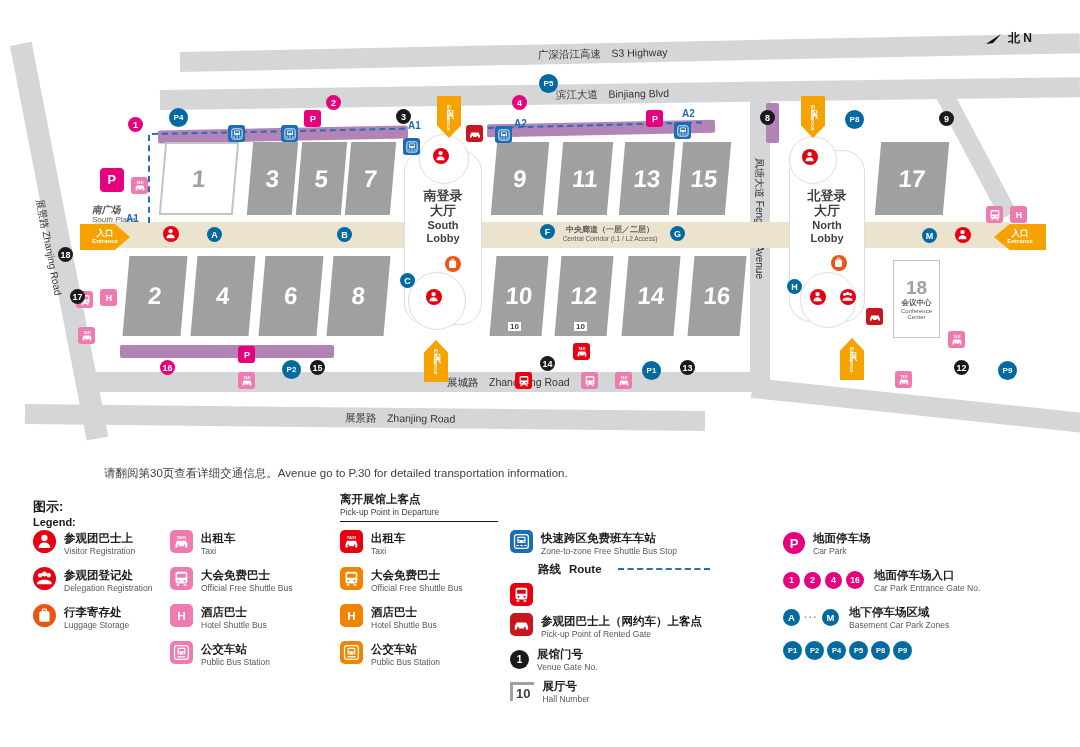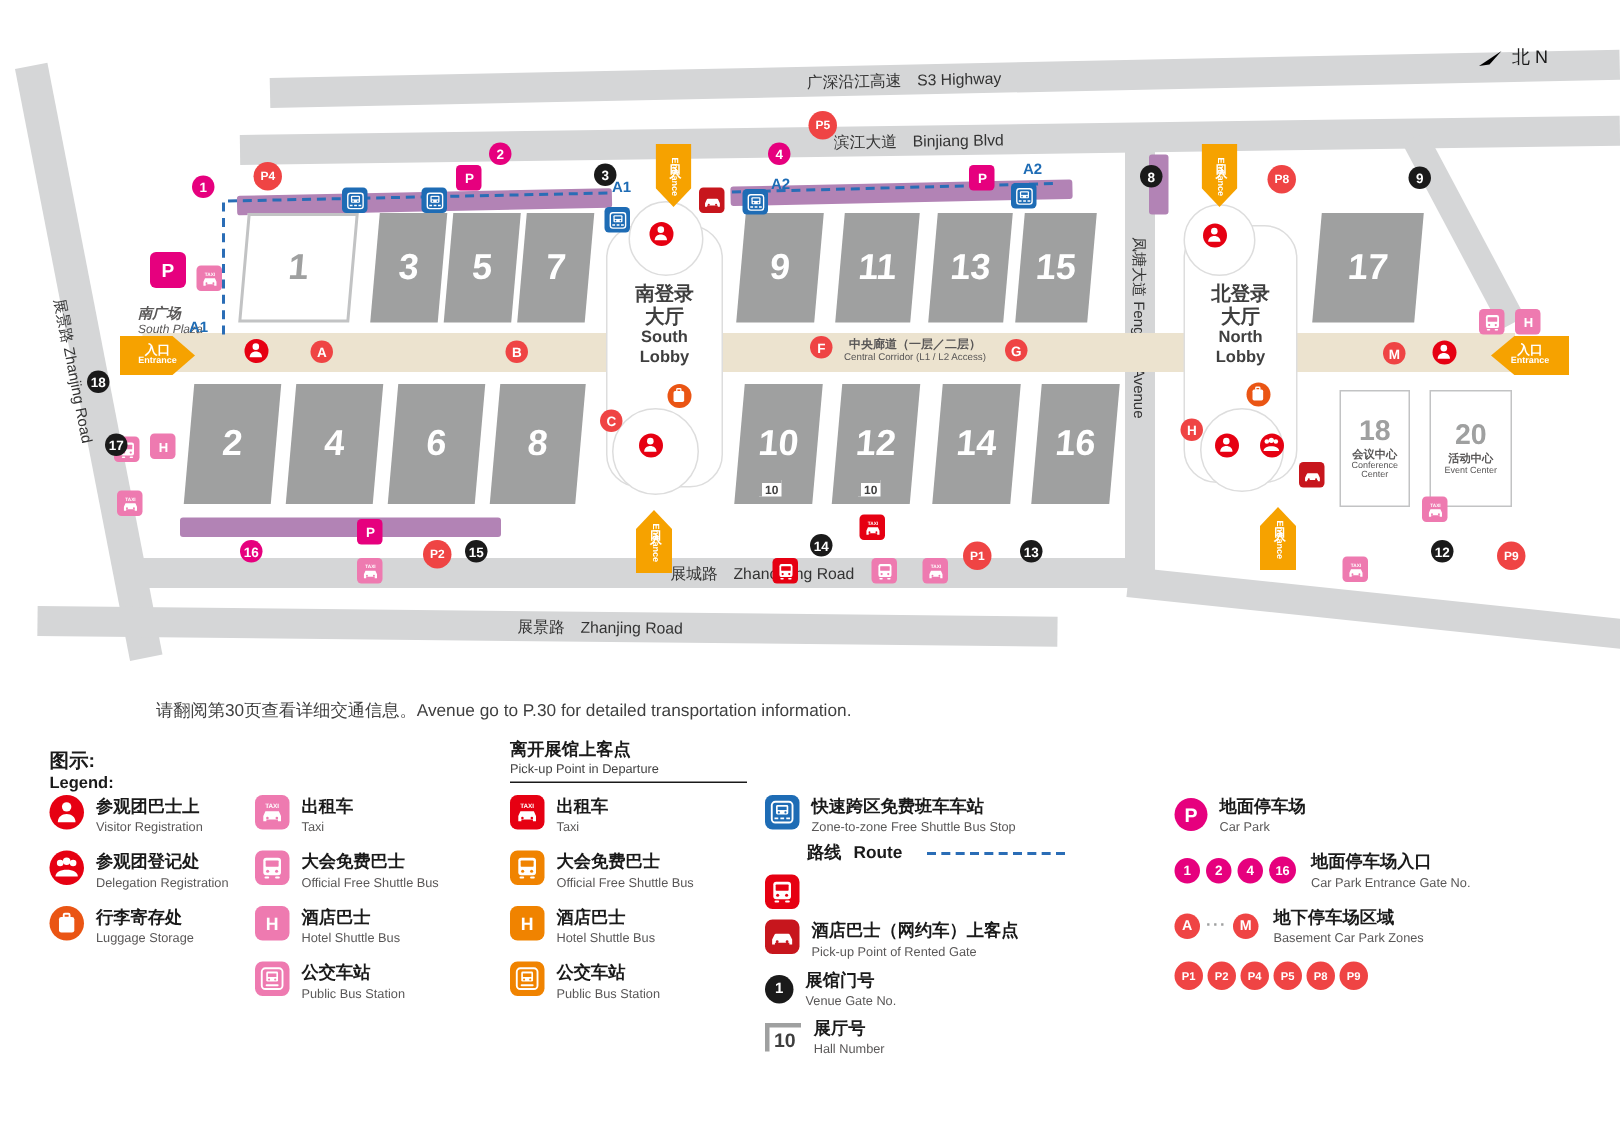--- a/index.html
+++ b/index.html
@@ -23,21 +23,21 @@
   .lob-en{font-size:11px;font-weight:700;color:#3f3f3f;line-height:1.18}
   .bld{position:absolute;background:#fff;border:1.5px solid #c2c3c4;z-index:3;display:flex;flex-direction:column;
     align-items:center;justify-content:center;text-align:center}
   .bld-no{font-size:19px;font-weight:700;color:#9fa0a0;line-height:1.1}
   .bld-zh{font-size:7.5px;font-weight:700;color:#595757}
   .bld-en{font-size:6px;color:#595757}
   .strip{position:absolute;background:#b283b5;border-radius:2px;z-index:2}
   
   .badge{border-radius:50%;color:#fff;font-weight:700;display:flex;align-items:center;justify-content:center;z-index:7}
   .badge.abs{position:absolute}
-  .b-black{background:#1a1a1a}.b-mag{background:#e6007e}.b-blue{background:#ef4444}
+  .b-black{background:#1a1a1a}.b-mag{background:#e6007e}.b-blue{background:#0369a1}
   .s15{width:15px;height:15px;font-size:9px}
   .s19{width:19px;height:19px;font-size:8px}
   
   .ic{display:flex;align-items:center;justify-content:center;border-radius:3px;z-index:6}
   .ic.abs{position:absolute}
   .ic svg{width:82%;height:82%;display:block}
   .mi{width:17px;height:17px}
   .mi16{width:16px;height:16px}
   .mi24{width:24px;height:24px;border-radius:4px}
   .round{border-radius:50% !important}
@@ -86,21 +86,21 @@
 </style>
 </head>
 <body>
 
 <div class="page">
 
   <div class="abs" style="left:985px;top:30px;display:flex;align-items:center;gap:6px;z-index:8">
     <svg width="17" height="15" viewBox="0 0 17 15">
         <polygon points="1,13 16,3 8,12" fill="#000"></polygon>
       </svg>
-    <span style="font-size:12px;font-weight:400">北 N</span>
+    <span style="font-size:12px;font-weight:700">北 N</span>
   </div>
 
   <div class="road" style="left:180px;top:52px;width:900px;height:20px;transform:rotate(-1.2deg);transform-origin:left center">
     <span class="rlabel" style="left:358px;top:4px">广深沿江高速　S3 Highway</span>
   </div>
   <div class="road" style="left:160px;top:90px;width:920px;height:20px;transform:rotate(-0.8deg);transform-origin:left center">
     <span class="rlabel" style="left:396px;top:4px">滨江大道　Binjiang Blvd</span>
   </div>
   <div class="road" style="left:10px;top:46px;width:22px;height:402px;transform:rotate(-11deg);transform-origin:left top"></div>
   <span class="rlabel" style="left:46px;top:198px;transform:rotate(79deg);transform-origin:left top;font-size:10px;z-index:2">展景路 Zhanjing Road</span>
@@ -179,25 +179,20 @@
       <span>16</span>
     </div>
 
   <span class="hn-s" style="left:506px;top:320px">10</span>
   <span class="hn-s" style="left:572px;top:320px">10</span>
 
   <div class="bld" style="left:893px;top:260px;width:47px;height:78px">
     <div class="bld-no">18</div>
     <div class="bld-zh">会议中心</div>
     <div class="bld-en">Conference Center</div>
-  </div>
-  <div class="bld" style="left:953px;top:260px;width:55px;height:78px">
-    <div class="bld-no">20</div>
-    <div class="bld-zh">活动中心</div>
-    <div class="bld-en">Event Center</div>
   </div>
 
   <div class="lobby" style="left:404px;top:150px;width:78px;height:175px;border-radius:22px"></div>
   <div class="lobby" style="left:419px;top:134px;width:50px;height:50px;border-radius:50%"></div>
   <div class="lobby" style="left:408px;top:272px;width:58px;height:58px;border-radius:50%"></div>
   <div class="abs" style="left:404px;top:188px;width:78px;text-align:center;z-index:5">
     <div class="lob-zh">南登录</div>
     <div class="lob-zh">大厅</div>
     <div class="lob-en">South</div>
     <div class="lob-en">Lobby</div>
@@ -734,21 +729,21 @@
   </div>
   <div class="lrow" style="left:510px;top:613px">
     <span class="li c-dred">
         <svg viewBox="0 0 24 24" fill="#fff" aria-hidden="true">
           <path d="M3.5 14.5l2-4.2c.2-.5.7-.8 1.2-.8h10.6c.5 0 1 .3 1.2.8l2 4.2v4.2h-2.4v-1.6H5.9v1.6H3.5z"></path>
           <circle cx="7.8" cy="16.3" r="1.2" fill="currentColor"></circle>
           <circle cx="16.2" cy="16.3" r="1.2" fill="currentColor"></circle>
         </svg>
       </span>
     <span class="ltxt">
-        <span class="lt1">酒店巴士（网约车）上客点</span>
+        <span class="lt1">参观团巴士上（网约车）上客点</span>
         <span class="lt2">Pick-up Point of Rented Gate</span>
       </span>
   </div>
   <div class="lrow" style="left:510px;top:646px;align-items:center">
     <span class="lbadge b-black" style="width:19px;height:19px;font-size:10px">1</span>
     <span class="ltxt">
         <span class="lt1">展馆门号</span>
         <span class="lt2">Venue Gate No.</span>
       </span>
   </div>

